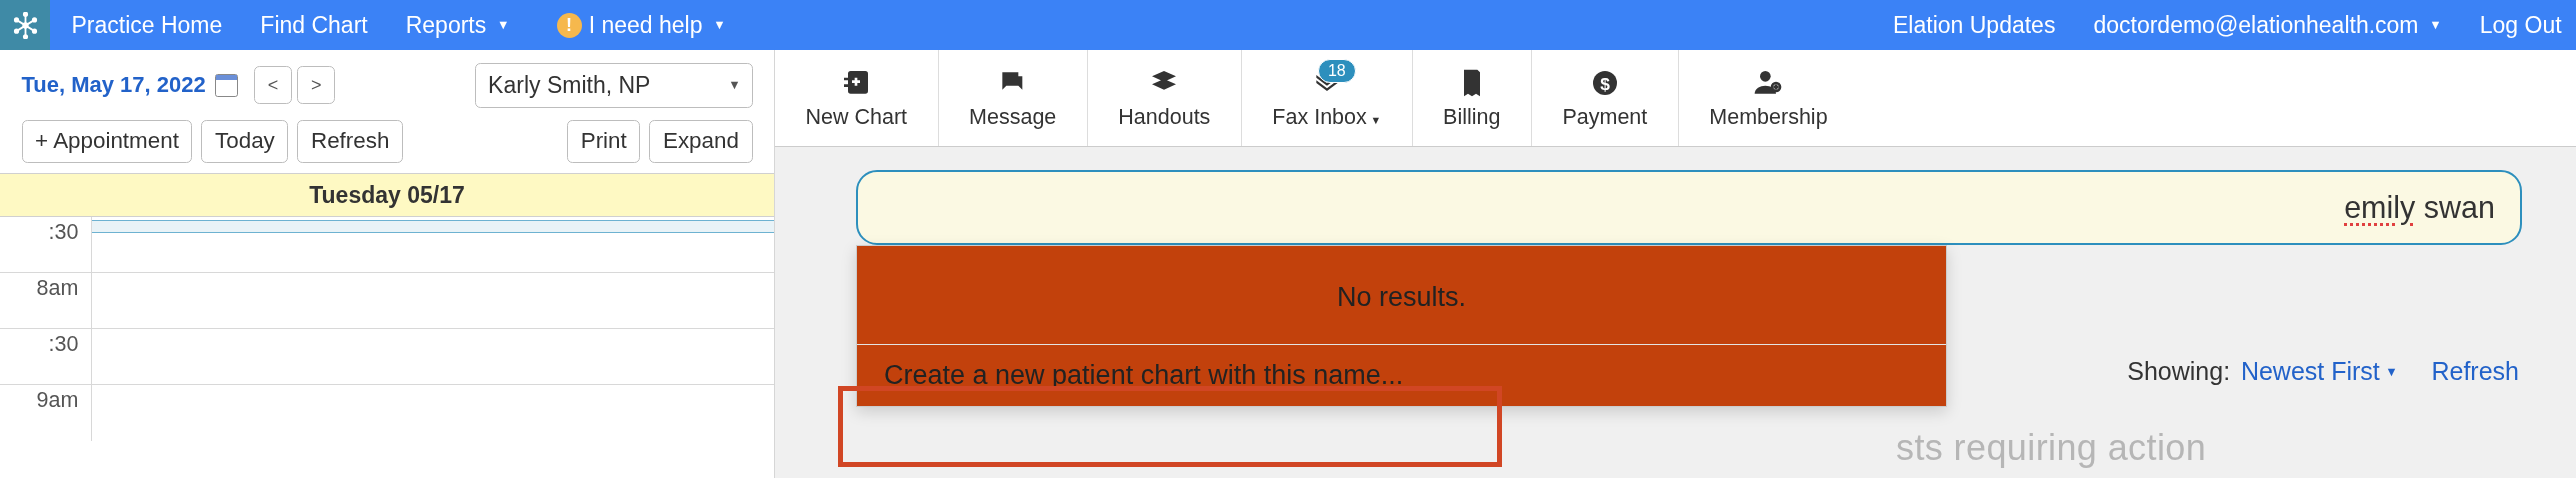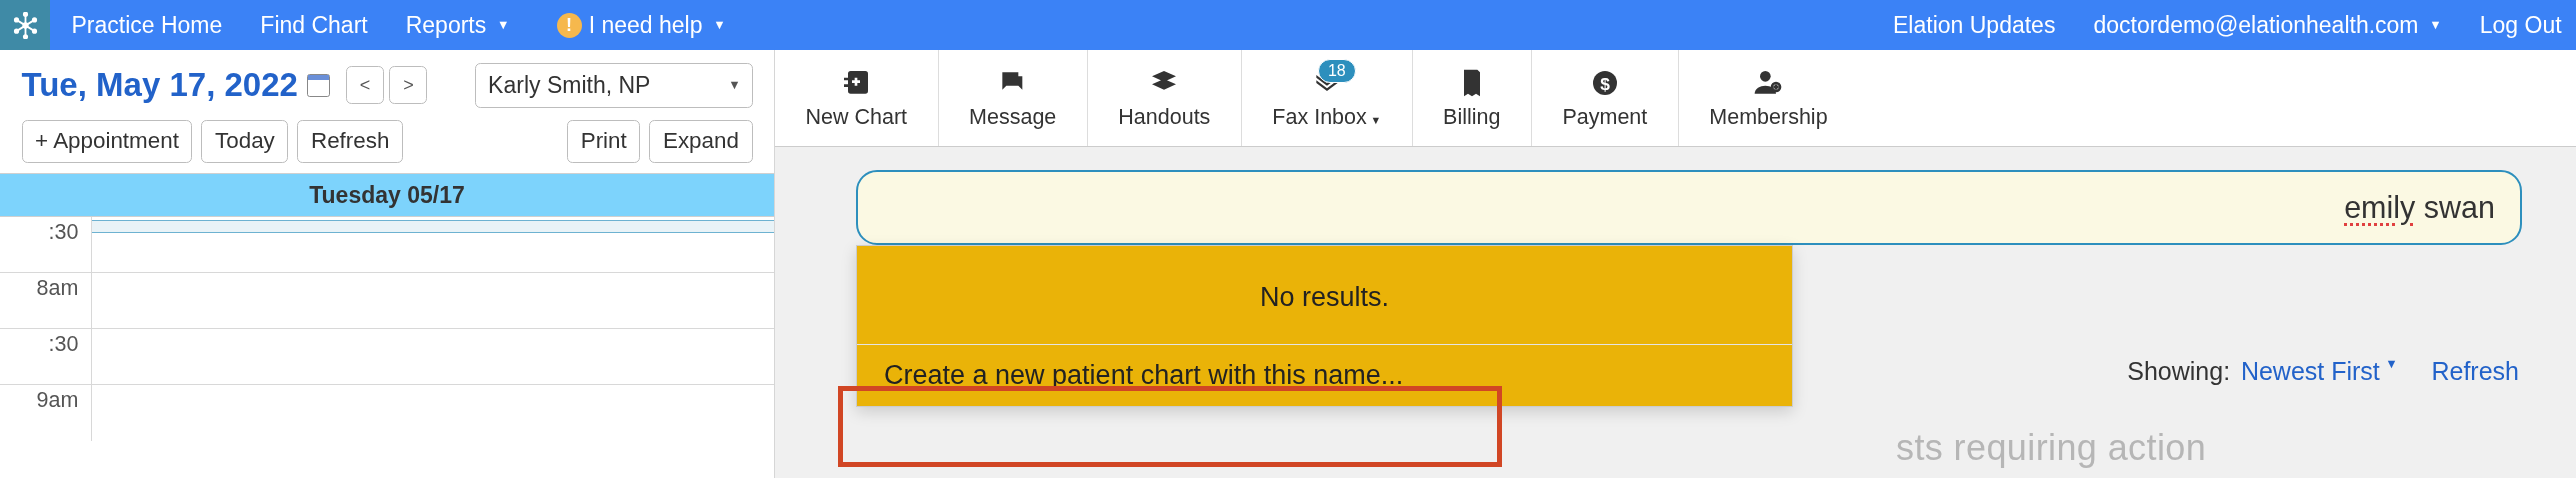--- a/index.html
+++ b/index.html
@@ -63,21 +63,21 @@
   
   .date-row {
     display: flex;
     align-items: center;
     padding: 12.6px 21.5px 7.2px 21.5px;
     gap: 10.8px;
   }
   .date-label {
     color: #2262c9;
     font-weight: bold;
-    font-size: 33px;
+    font-size: 22px;
     display: flex;
     align-items: center;
     gap: 9px;
   }
   .cal-icon {
     width: 23px; height: 23px;
     border: 1.8px solid #888;
     border-radius: 2.7px;
     position: relative;
     background: #fff;
@@ -151,21 +151,21 @@
   }
   .search-btn {
     width: 45px;
     border-left: 1.8px solid #bdbdbd;
     background:#fff;
     display:flex; align-items:center; justify-content:center;
     font-size: 20px;
     cursor:pointer;
   }
   .day-header {
-    background: #7dd3fc;
+    background: #fef9c3;
     border-top: 1.8px solid #d0d0d0;
     border-bottom: 1.8px solid #d0d0d0;
     text-align: center;
     font-size: 23px;
     font-weight: bold;
     padding: 7.2px 0;
     color:#333;
   }
   .time-grid { flex:1; position:relative; }
   .time-row {
@@ -240,22 +240,22 @@
     text-decoration-line: underline;
     text-decoration-style: dotted;
     text-decoration-color: #e04040;
     text-decoration-thickness: 2.7px;
     text-underline-offset: 5.4px;
   }
   .dropdown {
     position: absolute;
     left: 0;
     top: 75px;
-    width: 937px;
-    background: #eab308;
+    width: 1091px;
+    background: #c2410c;
     border: 0.9px solid #ccc;
     box-shadow: 0 5.4px 14.4px rgba(0,0,0,.15);
   }
   .dropdown .no-results {
     text-align: center;
     padding: 36px 0 30.5px;
     font-size: 27px;
     color:#222;
     border-bottom: 0.9px solid #e4e4e4;
   }
@@ -279,21 +279,21 @@
   .ghost-row {
     position:absolute;
     right: 57px;
     top: 307px;
     font-size: 25px;
     color:#333;
     display: flex;
     align-items: center;
     gap: 10.8px;
   }
-  .ghost-row .link { color: #2262c9; cursor:pointer; display:flex; gap:5.4px;}
+  .ghost-row .link { color: #2262c9; cursor:pointer; display:flex; align-items:center; gap:5.4px;}
   .ghost-heading {
     position:absolute;
     left: 1121px;
     top: 377px;
     font-size: 36px;
     color: #b6b6b6;
     letter-spacing: 0.4px;
   }
 </style>
 </head>

